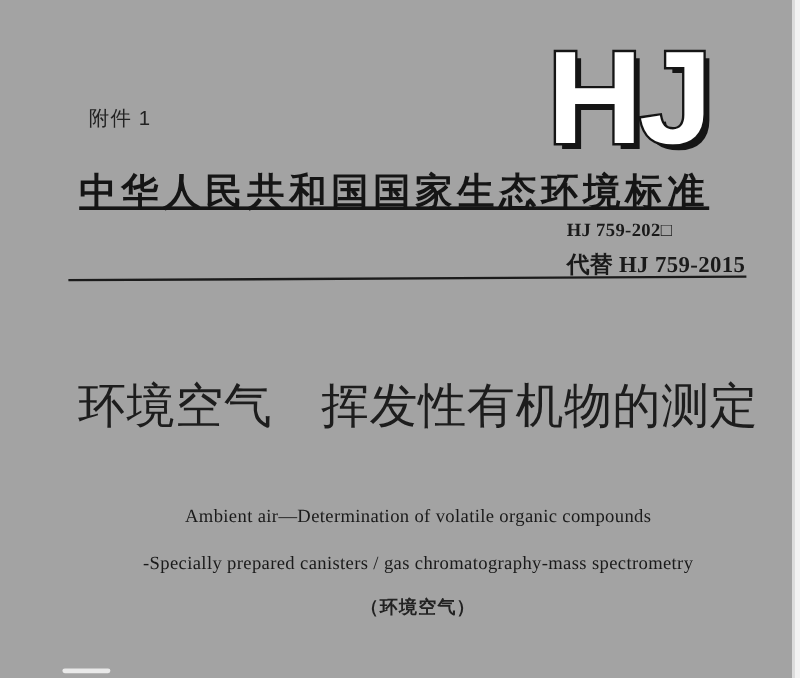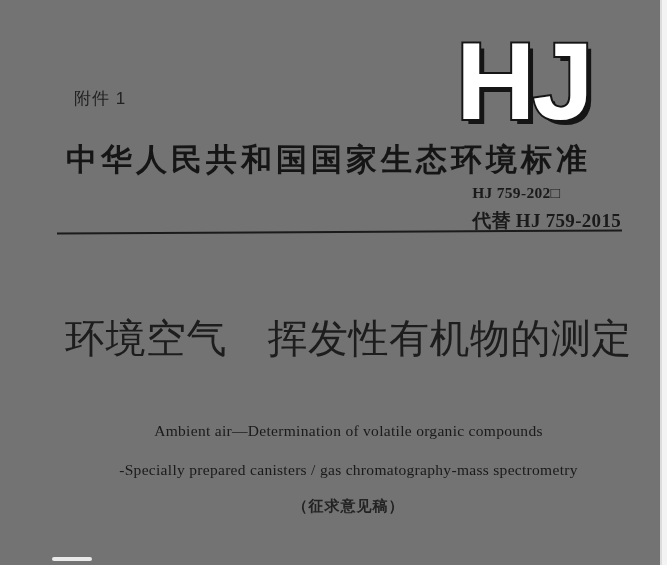--- a/index.html
+++ b/index.html
@@ -2,21 +2,21 @@
 <html><head>
 <meta charset="utf-8">
 <style>
   html, body {
     margin: 0; padding: 0;
     background: #ffffff;
   }
   .page {
     position: relative;
     width: 667px; height: 565px;
-    background: #737373;
+    background: #a3a3a3;
     overflow: hidden;
     font-family: "Liberation Serif", serif;
     color: #1c1c1c;
   }
   .attachment {
     position: absolute; left: 74px; top: 87px;
     font-family: "Liberation Sans", sans-serif;
     font-size: 17px; font-weight: 500;
     letter-spacing: 1px; color: #222;
   }
@@ -25,20 +25,21 @@
     width: 148px; height: 100px;
   }
   .org-heading {
     position: absolute; left: 0; right: 10px; top: 139px;
     text-align: center;
     font-family: "Liberation Serif", serif;
     font-size: 31px; font-weight: bold;
     letter-spacing: 4px;
     color: #151515;
     white-space: nowrap;
+    text-decoration: underline;
   }
   .std-block {
     position: absolute; right: 46px; top: 184px;
     font-family: "Liberation Serif", serif;
     color: #1a1a1a;
   }
   .std-number {
     font-size: 15.5px; font-weight: bold; letter-spacing: 0.3px;
   }
   .std-replaces {
@@ -114,20 +115,20 @@
     <div class="std-number">HJ 759-202□</div>
     <div class="std-replaces">代替 HJ 759-2015</div>
   </div>
 
   <div class="header-rule"></div>
 
   <div class="center-stack">
     <div class="title-cn title-cn-l1">环境空气　挥发性有机物的测定</div>
     <div class="title-en title-en-l2">-Specially prepared canisters / gas chromatography-mass spectrometry</div>
     <div class="title-en title-en-l1">Ambient air—Determination of volatile organic compounds</div>
-    <div class="draft-note">（征求意见稿）</div>
+    <div class="draft-note">（环境空气）</div>
   </div>
 
   <div class="scan-edge-right"></div>
   <div class="scan-strip-right"></div>
   <div class="scan-smudge"></div>
 
 </div>
 
 </body></html>

